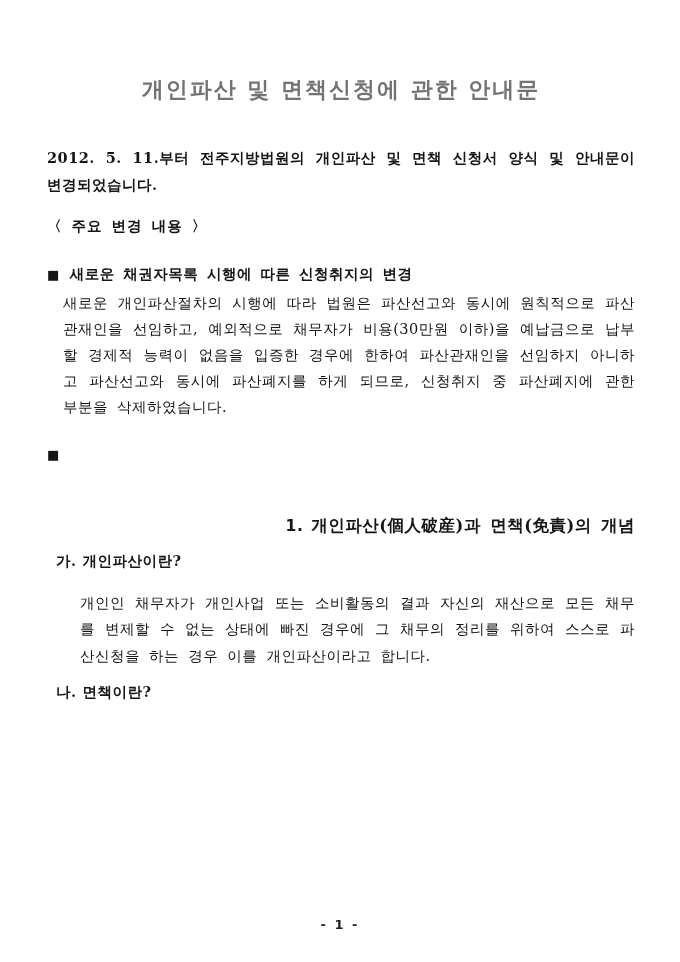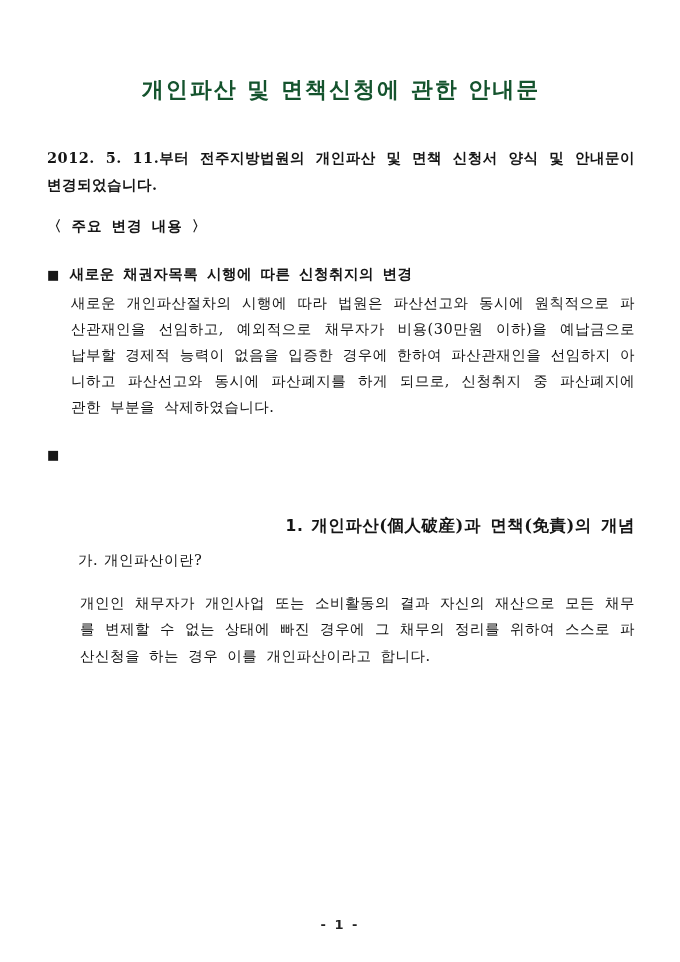--- a/index.html
+++ b/index.html
@@ -21,21 +21,21 @@
     font-size: 14.5px;
     line-height: 26px;
   }
   .doc-title {
     margin: 0 0 0 0;
     text-align: center;
     font-size: 22px;
     font-weight: bold;
     letter-spacing: 2px;
     line-height: 30px;
-    color: #14532d;
+    color: #737373;
   }
   .intro {
     margin-top: 40px;
     font-weight: bold;
     text-align: justify;
     word-break: break-all;
     letter-spacing: 0.5px;
     word-spacing: 4px;
     line-height: 27px;
   }
@@ -52,41 +52,41 @@
     font-weight: bold;
     letter-spacing: 0.5px;
     word-spacing: 3px;
   }
   .bullet-marker {
     flex: 0 0 auto;
     margin-right: 10px;
     font-size: 13px;
   }
   .bullet-body {
-    margin: 2px 0 0 24px;
+    margin: 2px 0 0 16px;
     text-align: justify;
     word-break: break-all;
     letter-spacing: 0.5px;
     word-spacing: 4px;
     line-height: 26px;
   }
   .section-heading {
     margin-top: 46px;
     font-size: 16.5px;
     font-weight: bold;
     letter-spacing: 0.5px;
     word-spacing: 3px;
     line-height: 24px;
     text-align: right;
   }
   .section-number { margin-right: 8px; font-family: "DejaVu Sans", "Liberation Sans", sans-serif; font-size: 15.5px; }
   .subsection { margin-top: 10px; }
   .subsection-heading {
-    margin-left: 31px;
-    font-weight: normal;
+    margin-left: 9px;
+    font-weight: bold;
     letter-spacing: 0.5px;
     word-spacing: 2px;
     line-height: 25px;
   }
   .subsection-label { margin-right: 6px; }
   .subsection-body {
     margin: 17px 0 0 33px;
     text-align: justify;
     word-break: break-all;
     letter-spacing: 0.5px;
@@ -136,17 +136,20 @@
   </div>
 
   <div class="subsection">
     <div class="subsection-heading">
       <span class="subsection-label">가.</span><span>개인파산이란?</span>
     </div>
     <p class="subsection-body">개인인 채무자가 개인사업 또는 소비활동의 결과 자신의 재산으로 모든 채무를 변제할 수 없는 상태에 빠진 경우에 그 채무의 정리를 위하여 스스로 파산신청을 하는 경우 이를 개인파산이라고 합니다.</p>
   </div>
 
   <div class="subsection">
+    <div class="subsection-heading">
+      <span class="subsection-label">나.</span><span>면책이란?</span>
+    </div>
   </div>
 
   <div class="page-footer">- 1 -</div>
 
 </div>
 
 </body></html>

